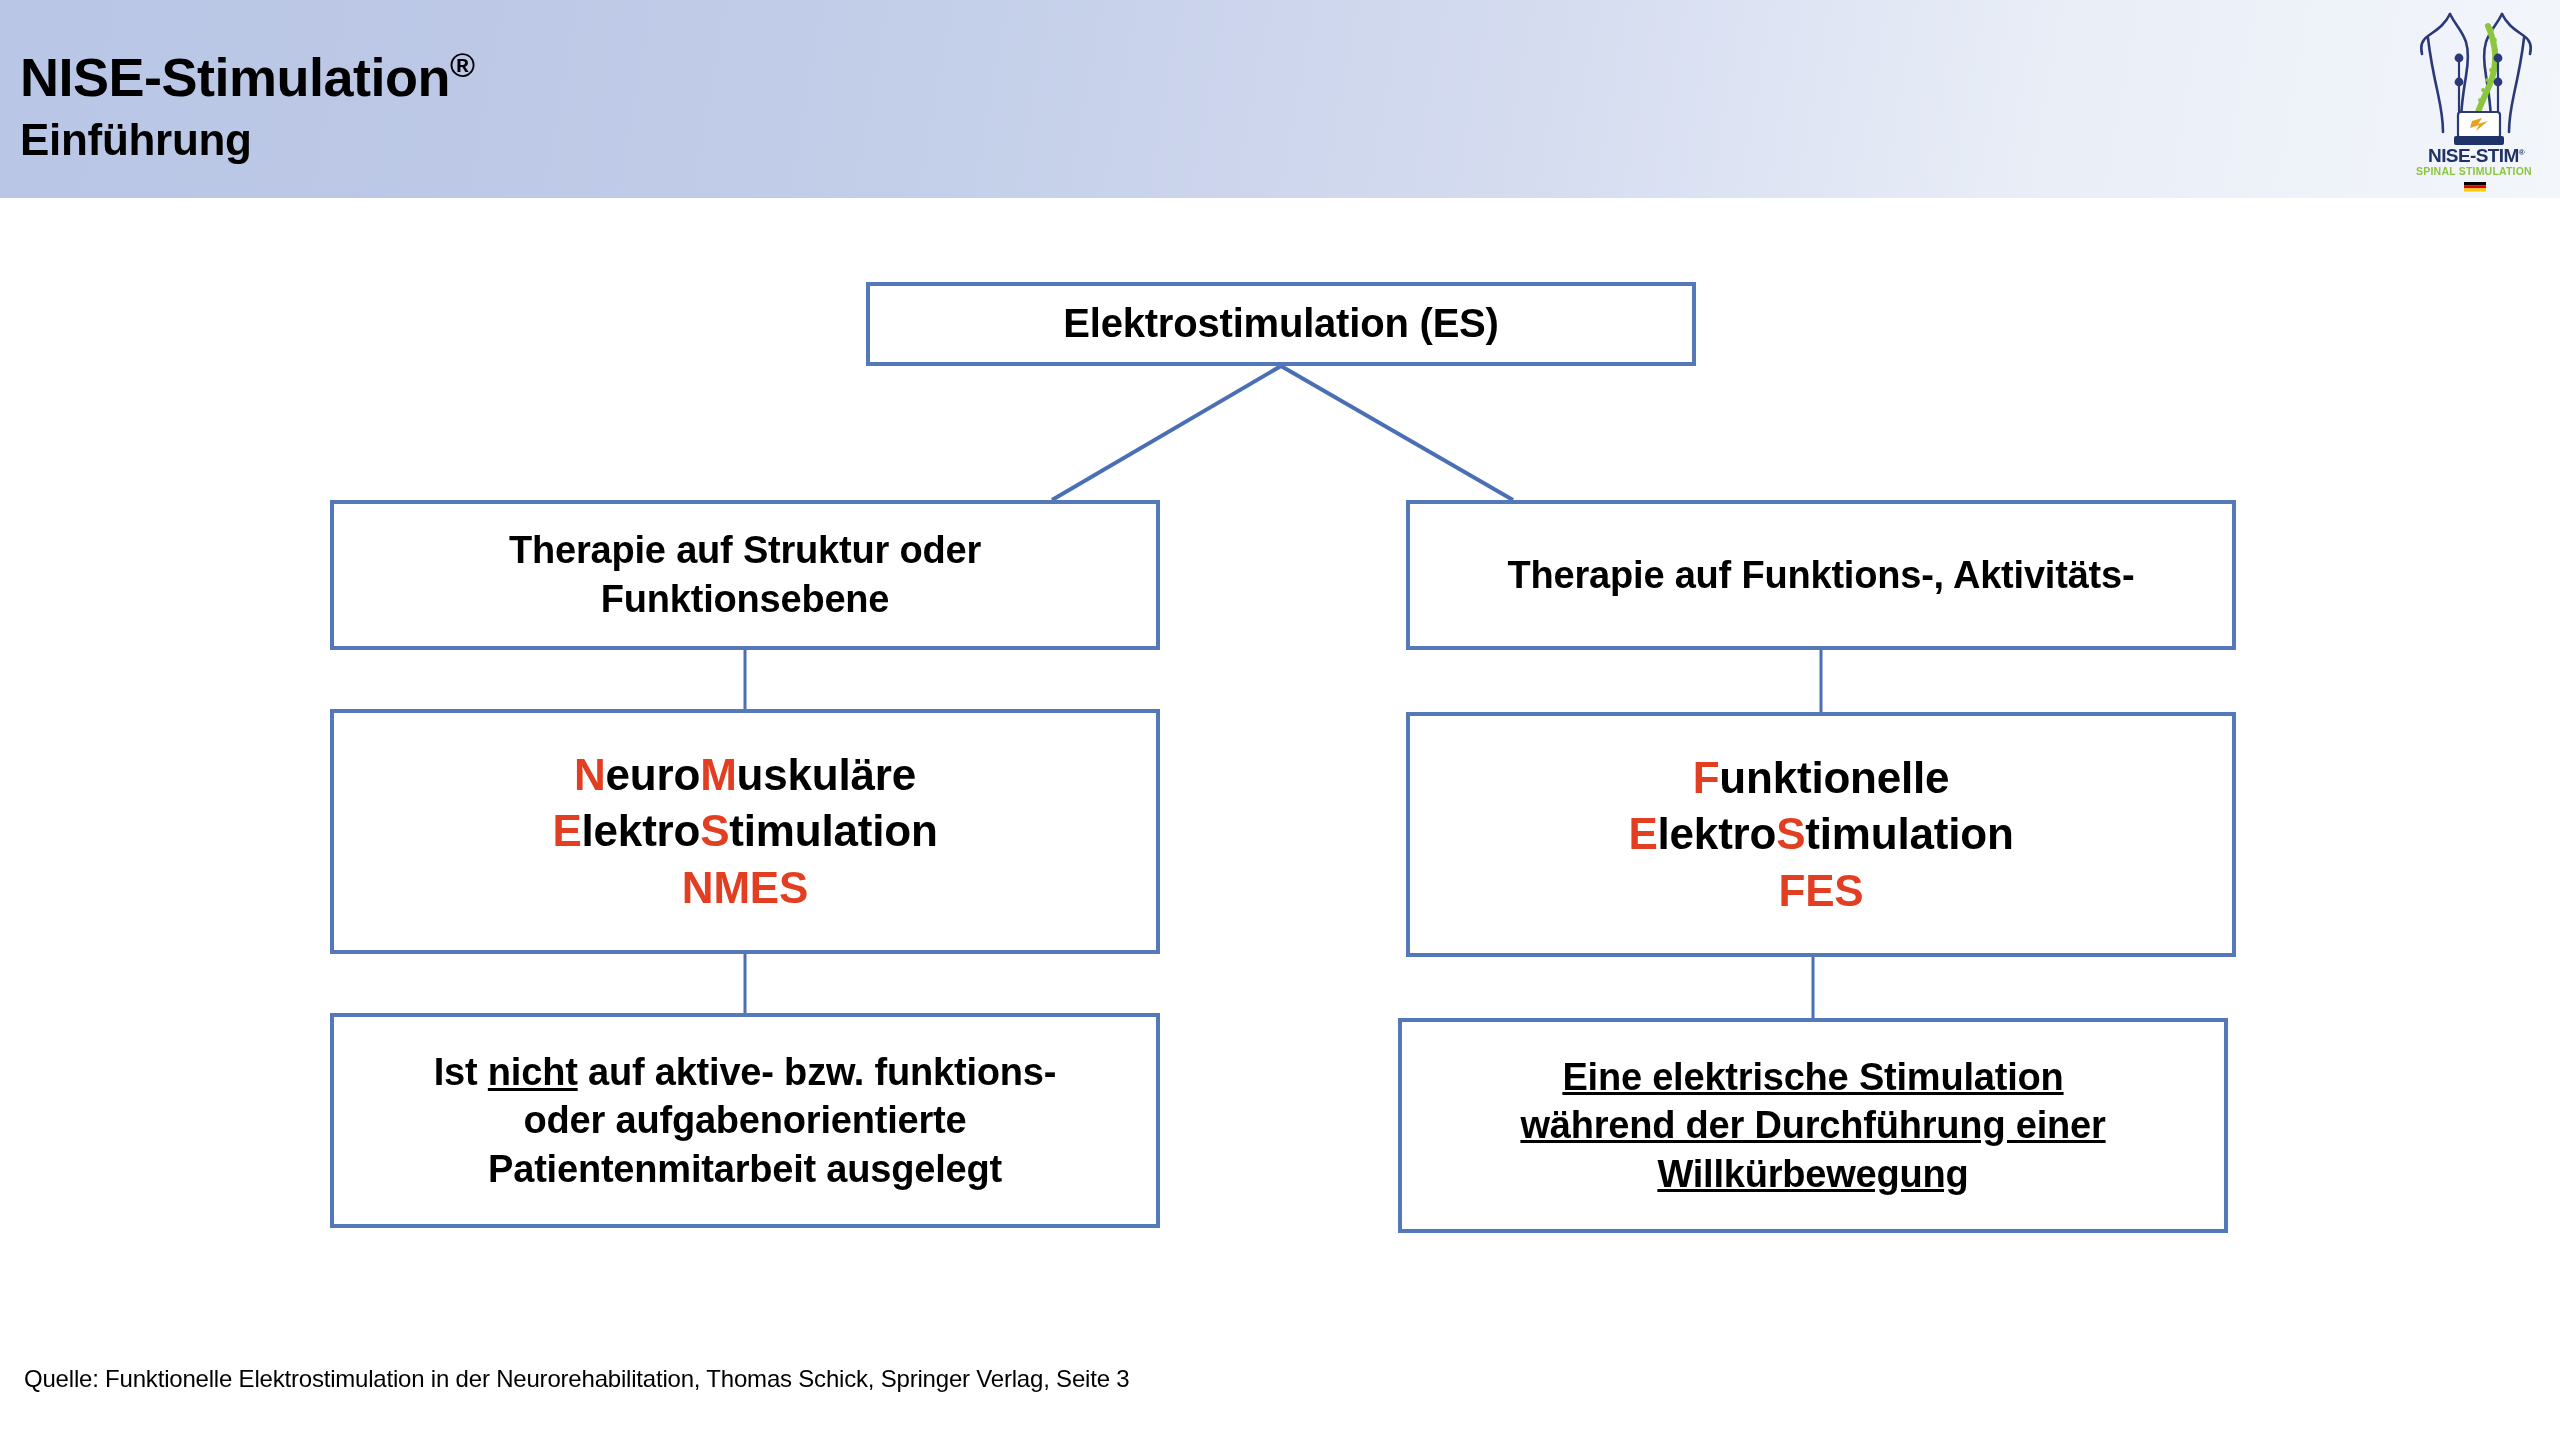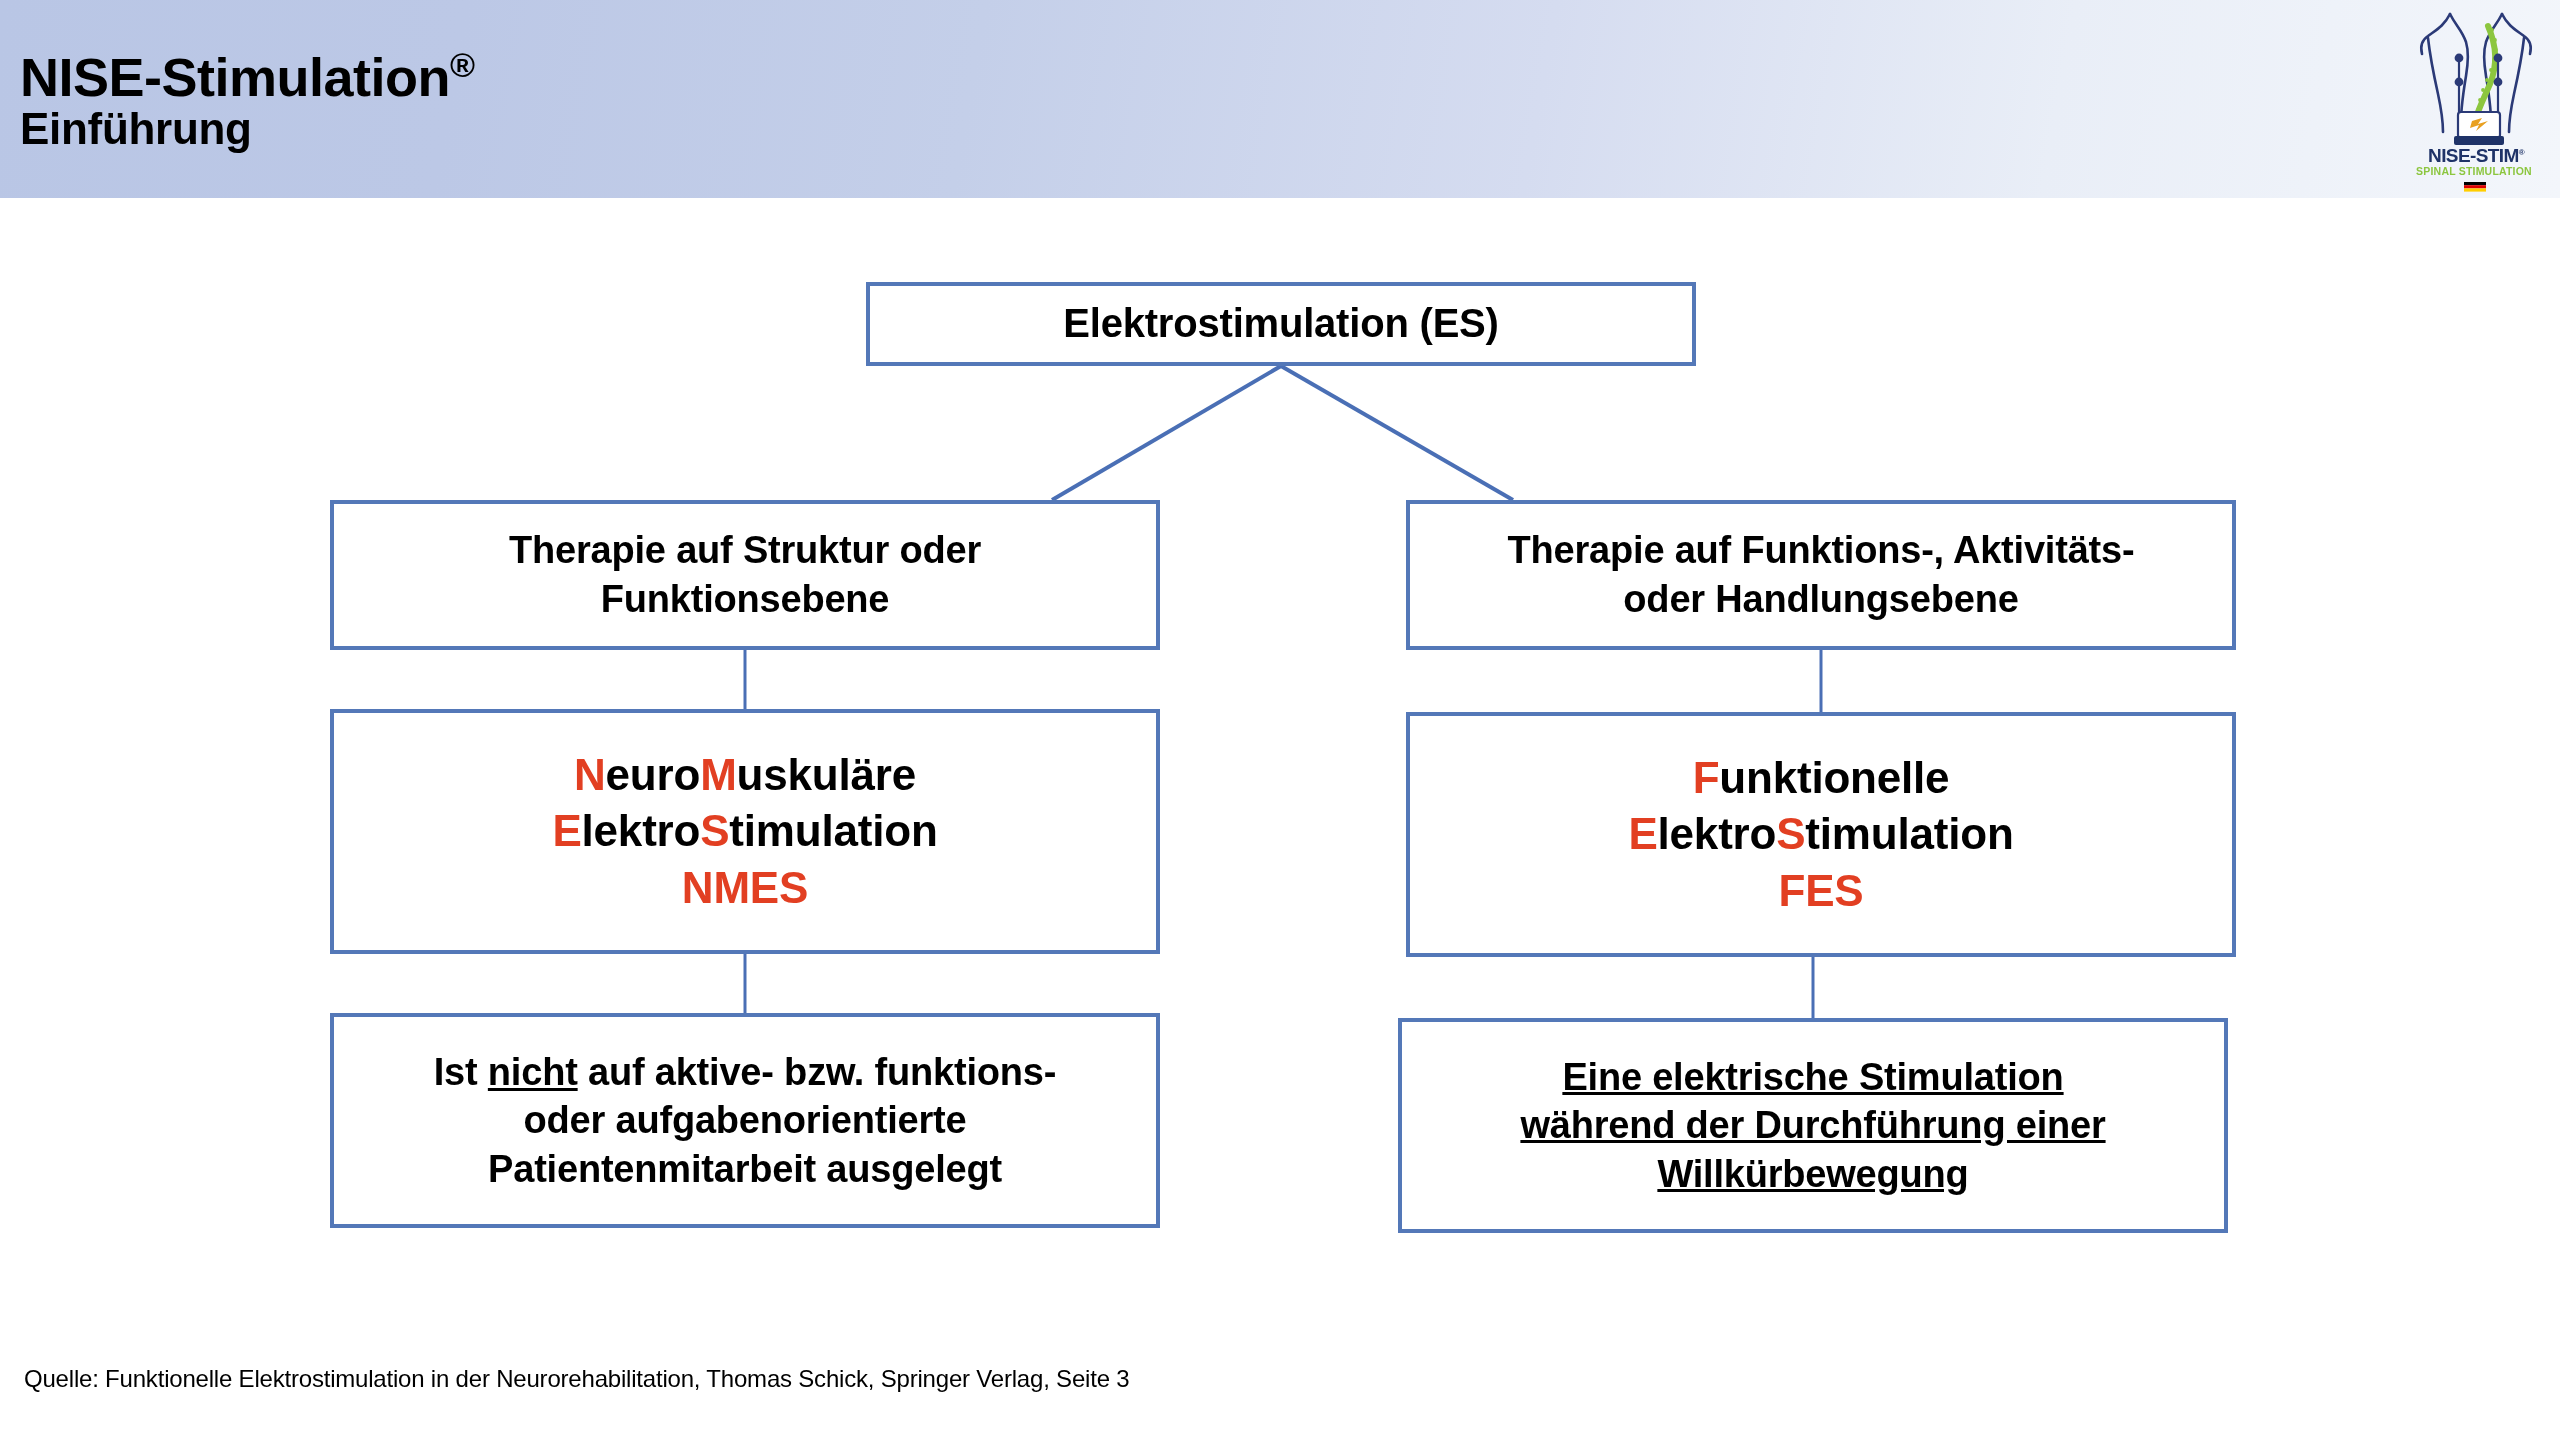--- a/index.html
+++ b/index.html
@@ -43,21 +43,21 @@
     margin-top: 40px;
   }
   #slide-title .reg {
     font-size: 34px;
     vertical-align: super;
     line-height: 0;
   }
   #slide-subtitle {
     position: absolute;
     left: 20px;
-    top: 105px;
+    top: 116px;
     font-size: 44px;
     font-weight: bold;
     letter-spacing: -0.3px;
     line-height: 1.1;
     white-space: nowrap;
   }
 
   
   #brand-logo {
     position: absolute;
@@ -244,21 +244,20 @@
 <div class="node" id="node-left-branch">
   <div class="inner">
     <span>Therapie auf Struktur oder</span><br>
     <span>Funktionsebene</span>
   </div>
 </div>
 
 <div class="node" id="node-right-branch">
   <div class="inner">
     <span>Therapie auf Funktions-, Aktivitäts-</span><br>
-    <span>oder Handlungsebene</span>
   </div>
 </div>
 
 <div class="node" id="node-nmes">
   <div class="inner">
     <span><span class="accent">N</span><span>euro</span><span class="accent">M</span><span>uskuläre</span></span><br>
     <span><span class="accent">E</span><span>lektro</span><span class="accent">S</span><span>timulation</span></span><br>
     <span class="accent">NMES</span>
   </div>
 </div>

